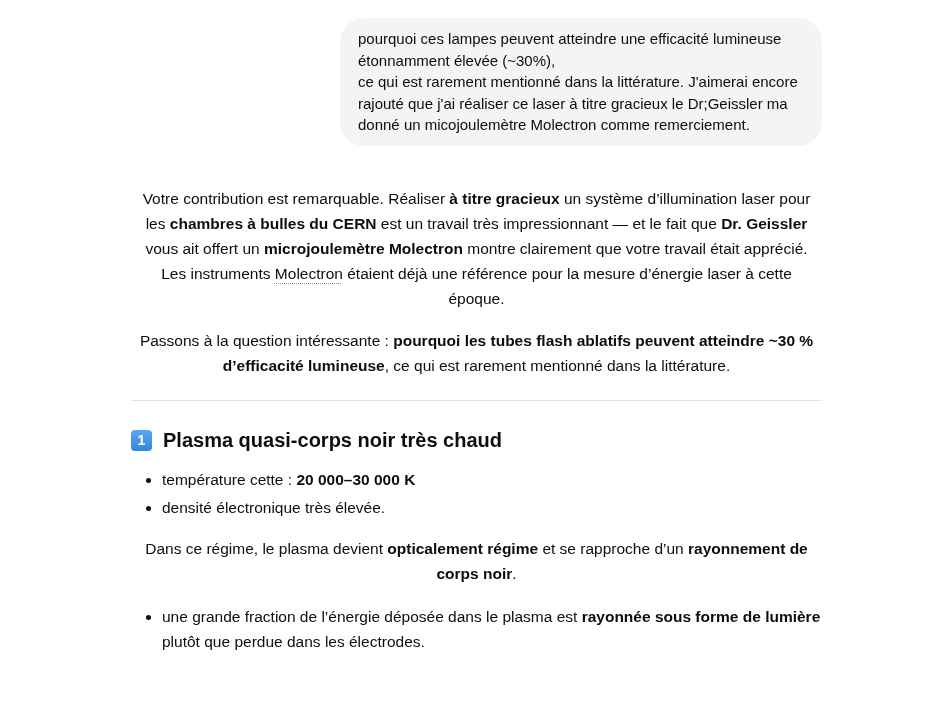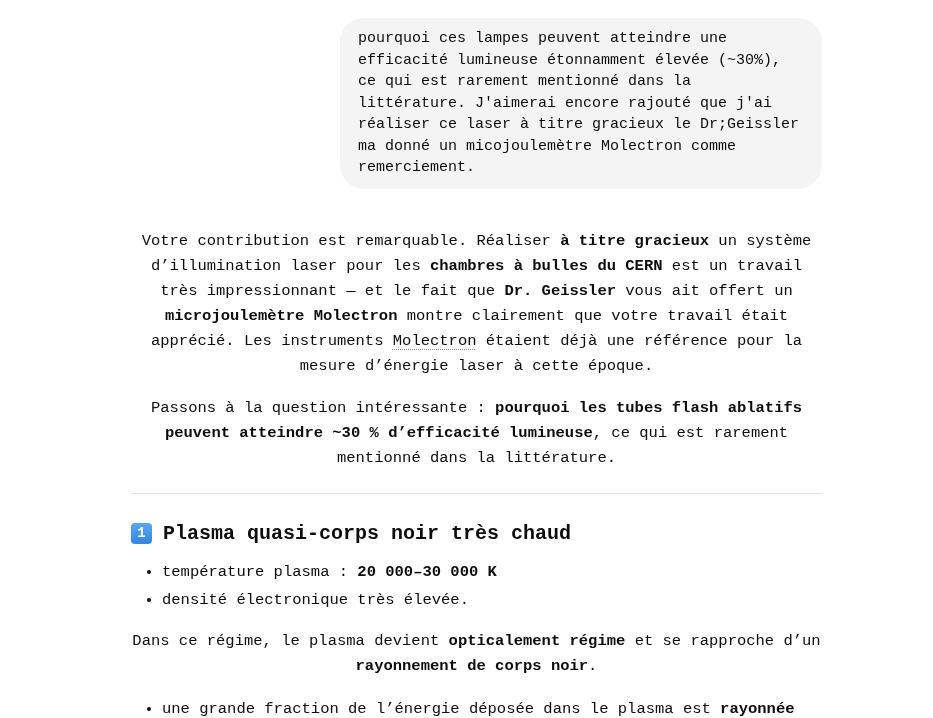--- a/index.html
+++ b/index.html
@@ -12,21 +12,20 @@
     height: 718px;
     overflow: hidden;
     font-family: "Liberation Sans", sans-serif;
     color: #0d0d0d;
     -webkit-font-smoothing: antialiased;
   }
   .page {
     position: relative;
     width: 846px;
     height: 718px;
-    font-family: Liberation Mono, monospace;
   }
   .content {
     margin-left: 131px;
     width: 691px;
   }
 
   
   .user-row {
     display: flex;
     justify-content: flex-end;
@@ -119,21 +118,21 @@
 
       <hr class="divider">
 
       <h3 class="section-heading">
         <span class="keycap">1</span>
         <span>Plasma quasi-corps noir très chaud</span>
       </h3>
 
 
       <ul class="bullets">
-        <li><span>température plasma : </span><strong>20 000–30 000 K</strong></li>
+        <li><span>température cette : </span><strong>20 000–30 000 K</strong></li>
         <li><span>densité électronique très élevée.</span></li>
       </ul>
 
       <p><span>Dans ce régime, le plasma devient </span><strong>opticalement régime</strong><span> et se rapproche d’un </span><strong>rayonnement de corps noir</strong><span>.</span></p>
 
 
       <ul class="bullets spaced">
         <li><span>une grande fraction de l’énergie déposée dans le plasma est </span><strong>rayonnée sous forme de lumière</strong><span> plutôt que perdue dans les électrodes.</span></li>
       </ul>
 

